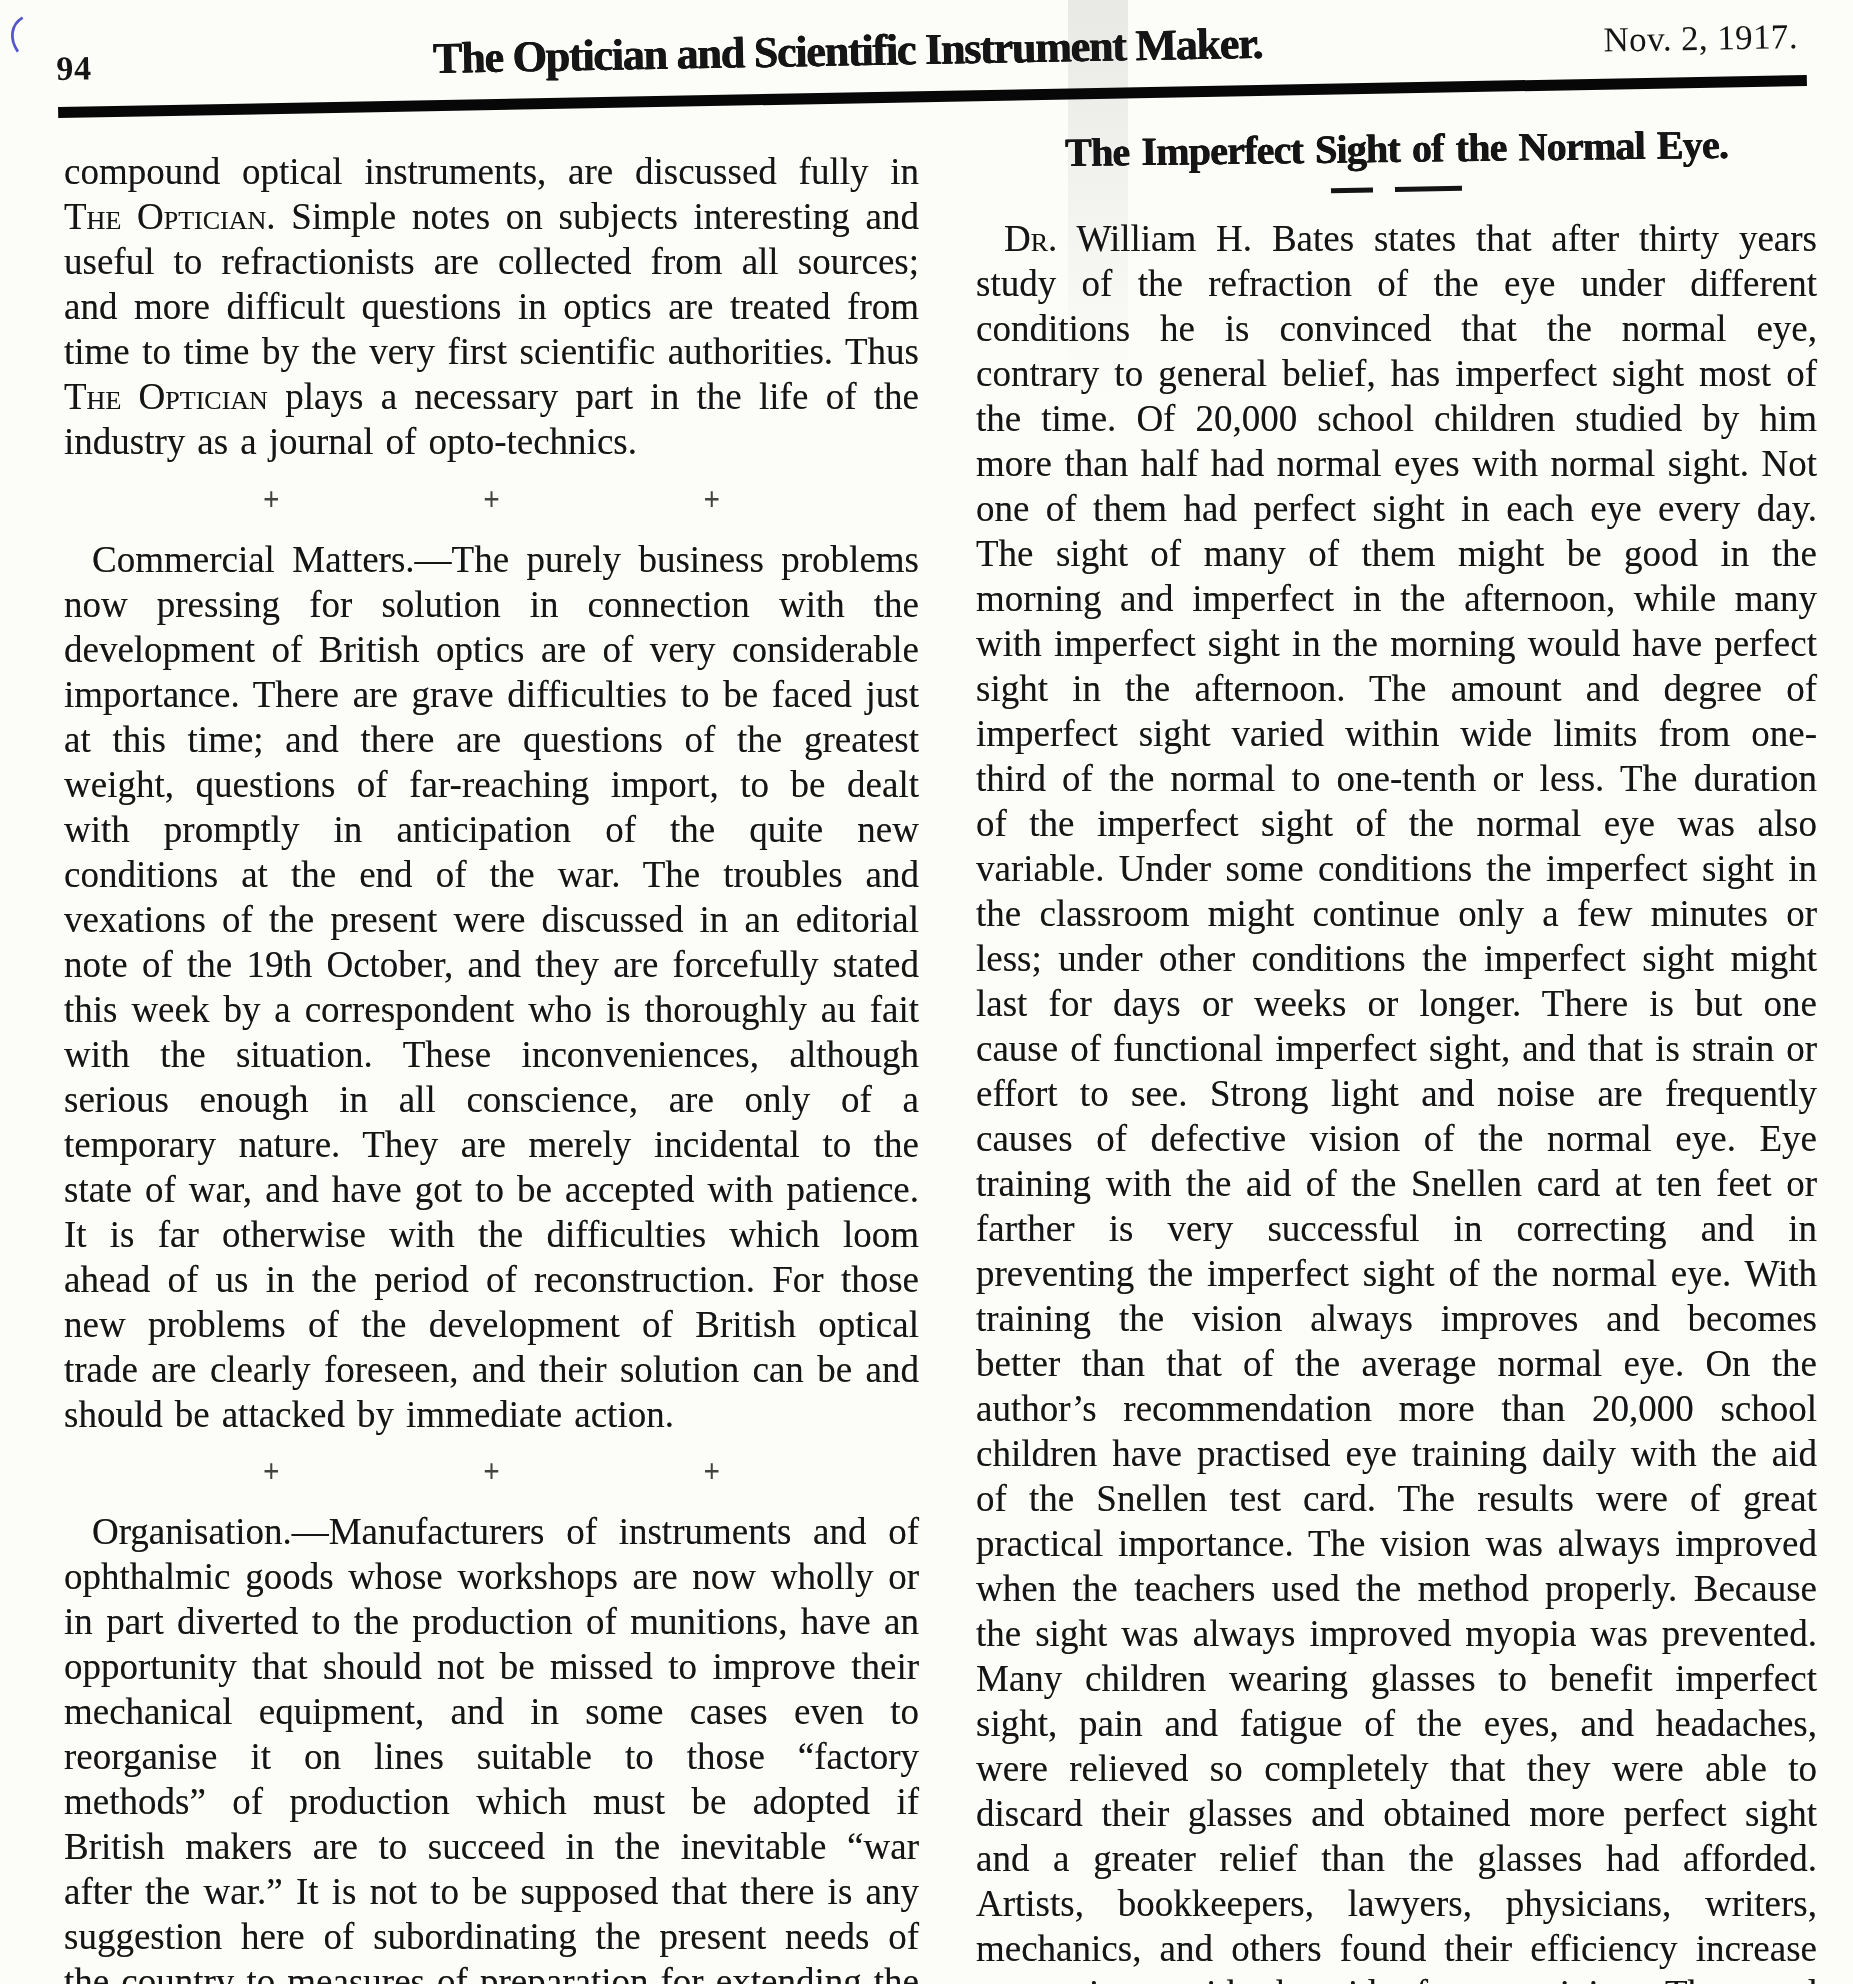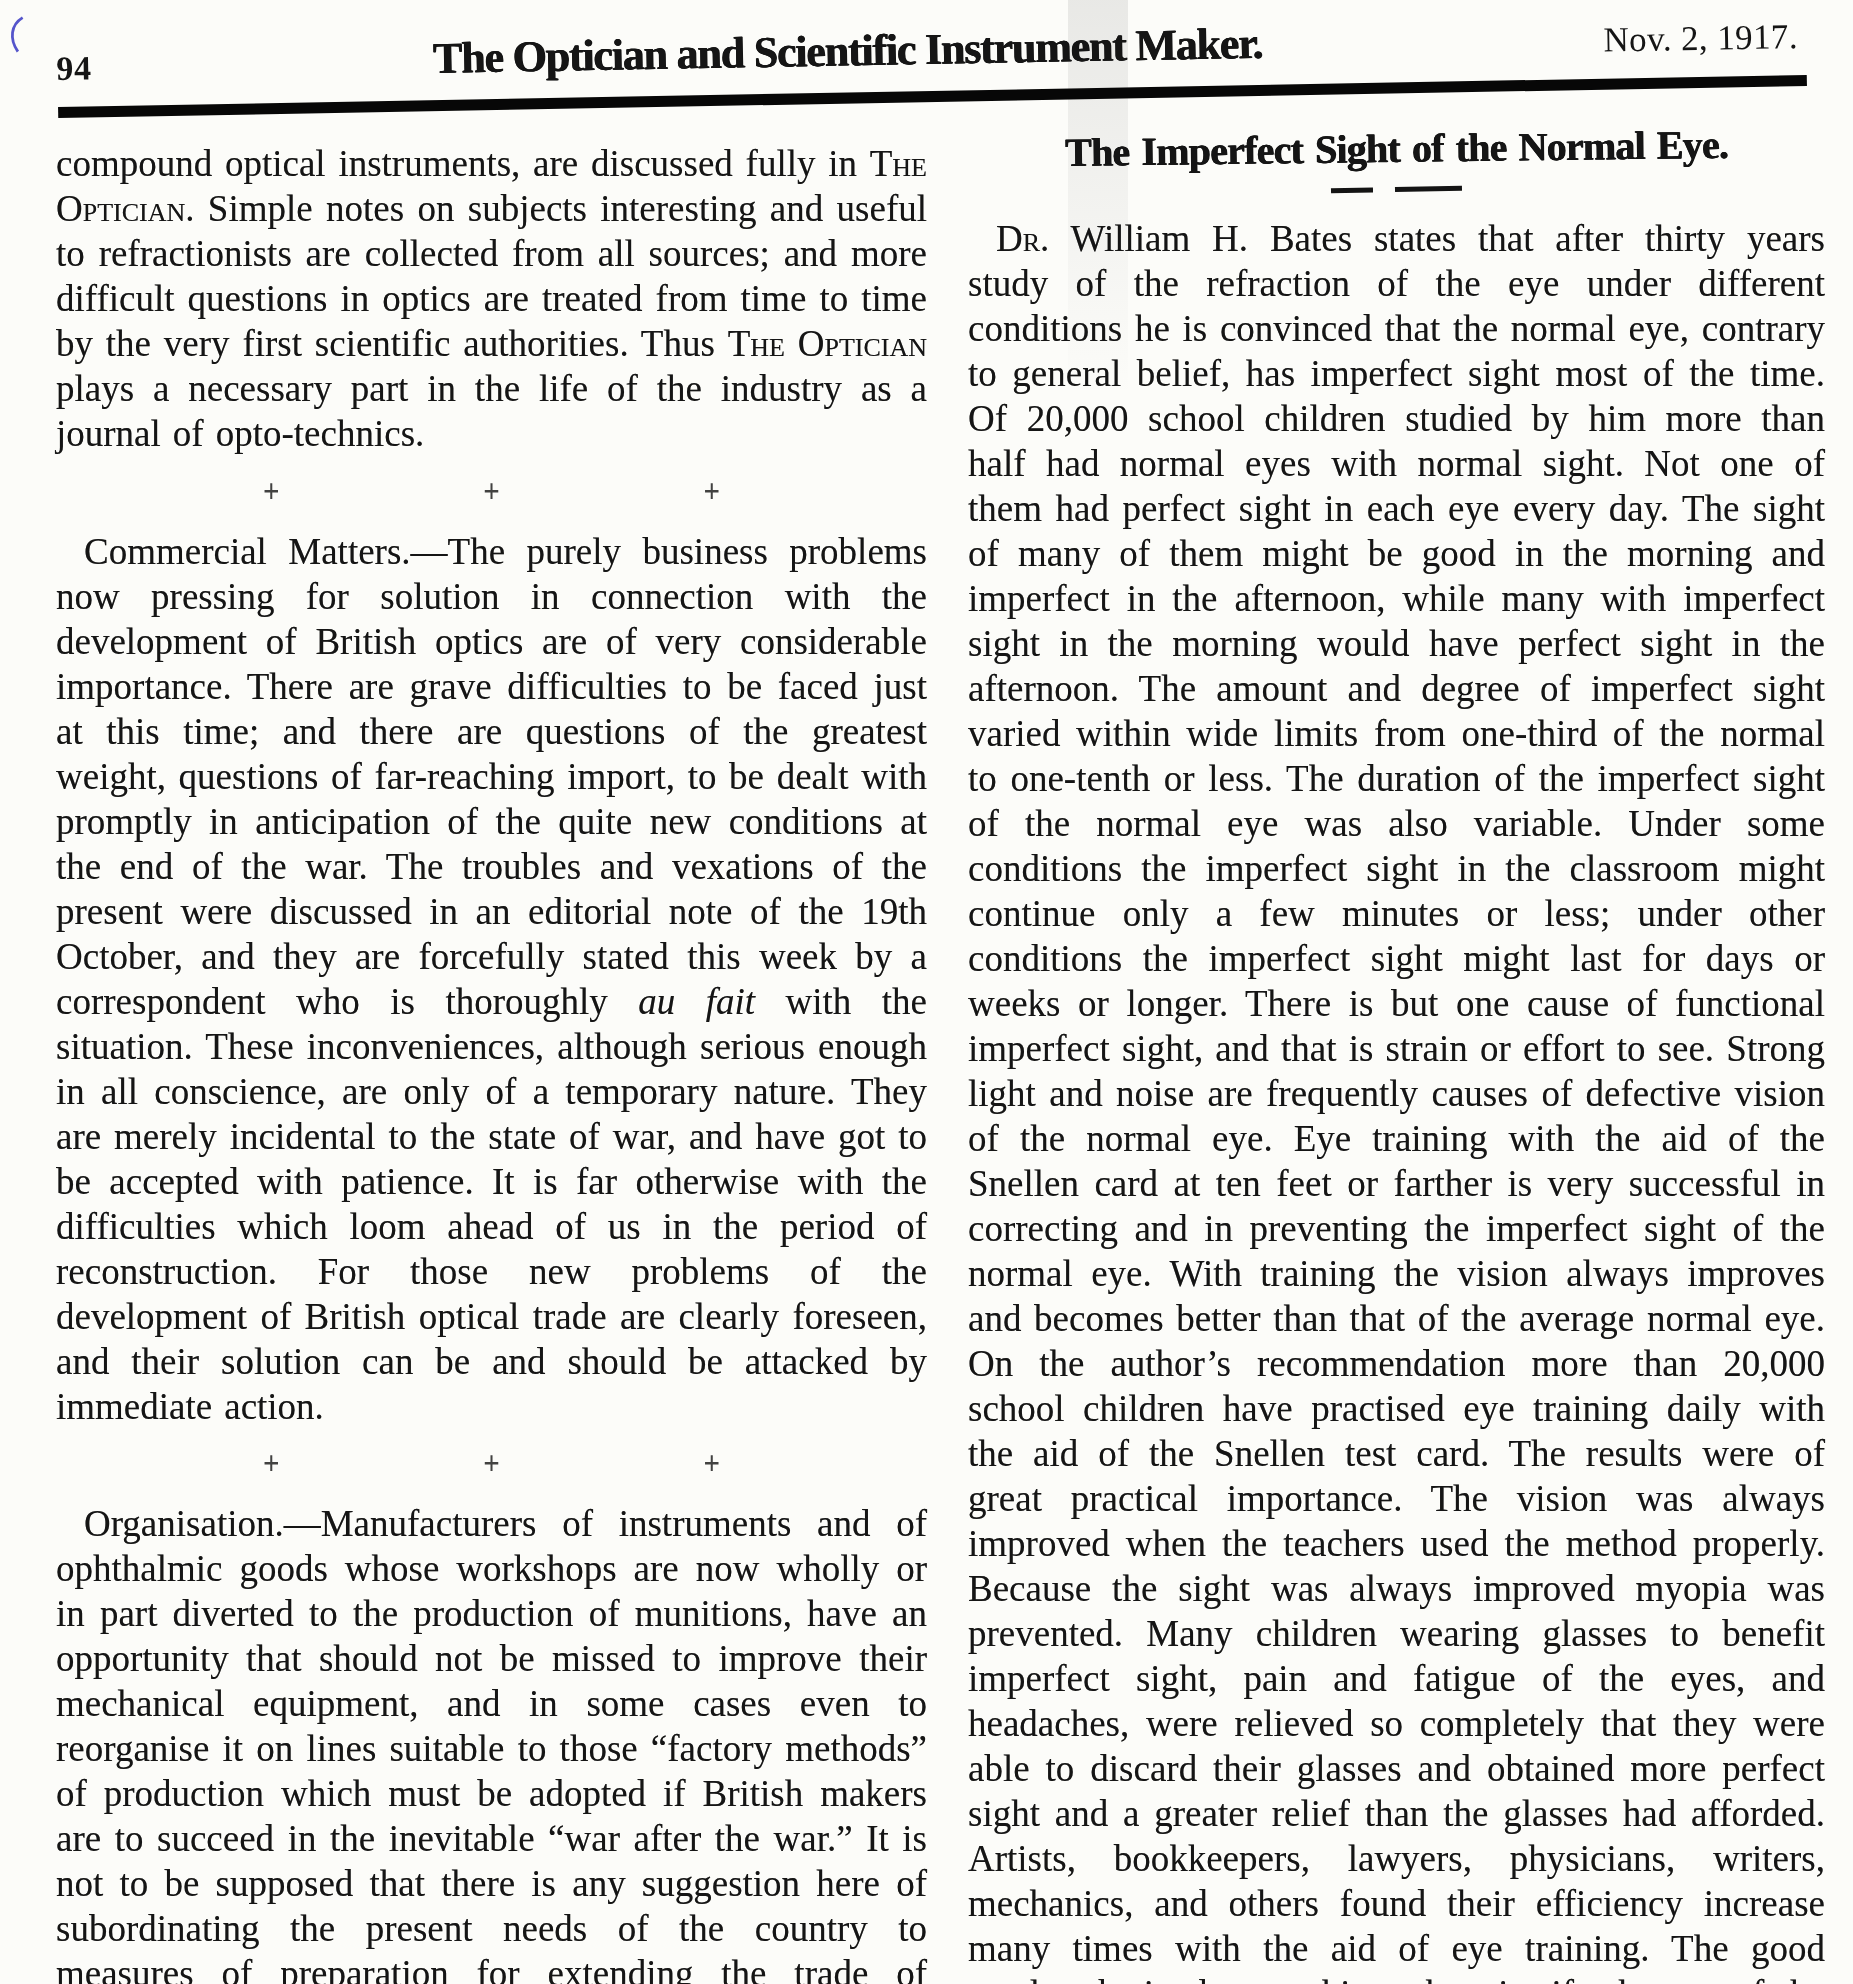--- a/index.html
+++ b/index.html
@@ -29,27 +29,27 @@
     font-size:44px;font-weight:bold;letter-spacing:-1.2px;
     text-shadow:0.6px 0 0 currentColor,-0.2px 0 0 currentColor;
   }
   .issue-date{font-size:35px;letter-spacing:0.4px;white-space:nowrap;}
   .header-rule{
     position:absolute;top:91px;left:58px;width:1749px;height:10.7px;
     background:#070707;transform:rotate(-1.05deg);
   }
   
   .col{position:absolute;font-size:37px;line-height:45px;text-align:justify;word-spacing:2.8px;}
-  .col p{margin:4px;text-shadow:0 0 0.6px rgba(10,10,10,0.45);}
+  .col p{margin:12px;text-shadow:0 0 0.6px rgba(10,10,10,0.45);}
   .col-left{left:52px;top:137px;width:879px;height:2386px;overflow:hidden;}
   .col-right{left:964px;top:119px;width:865px;height:2191px;overflow:hidden;}
   .indent{text-indent:28px;}
   .lead{font-weight:normal;}
   .sc{font-variant:small-caps;}
-  .it{font-style:italic;}
+  .it{}
   .separator-row{
     display:flex;justify-content:space-between;
     width:457px;margin:20.6px auto 23px auto;
     font-size:29px;line-height:29px;color:#222;
     font-weight:bold;opacity:.85;
   }
   .separator-row span{transform:scaleY(1.15);}
   
   .article-headline{
     margin:5.6px 0 0 0;text-align:center;

